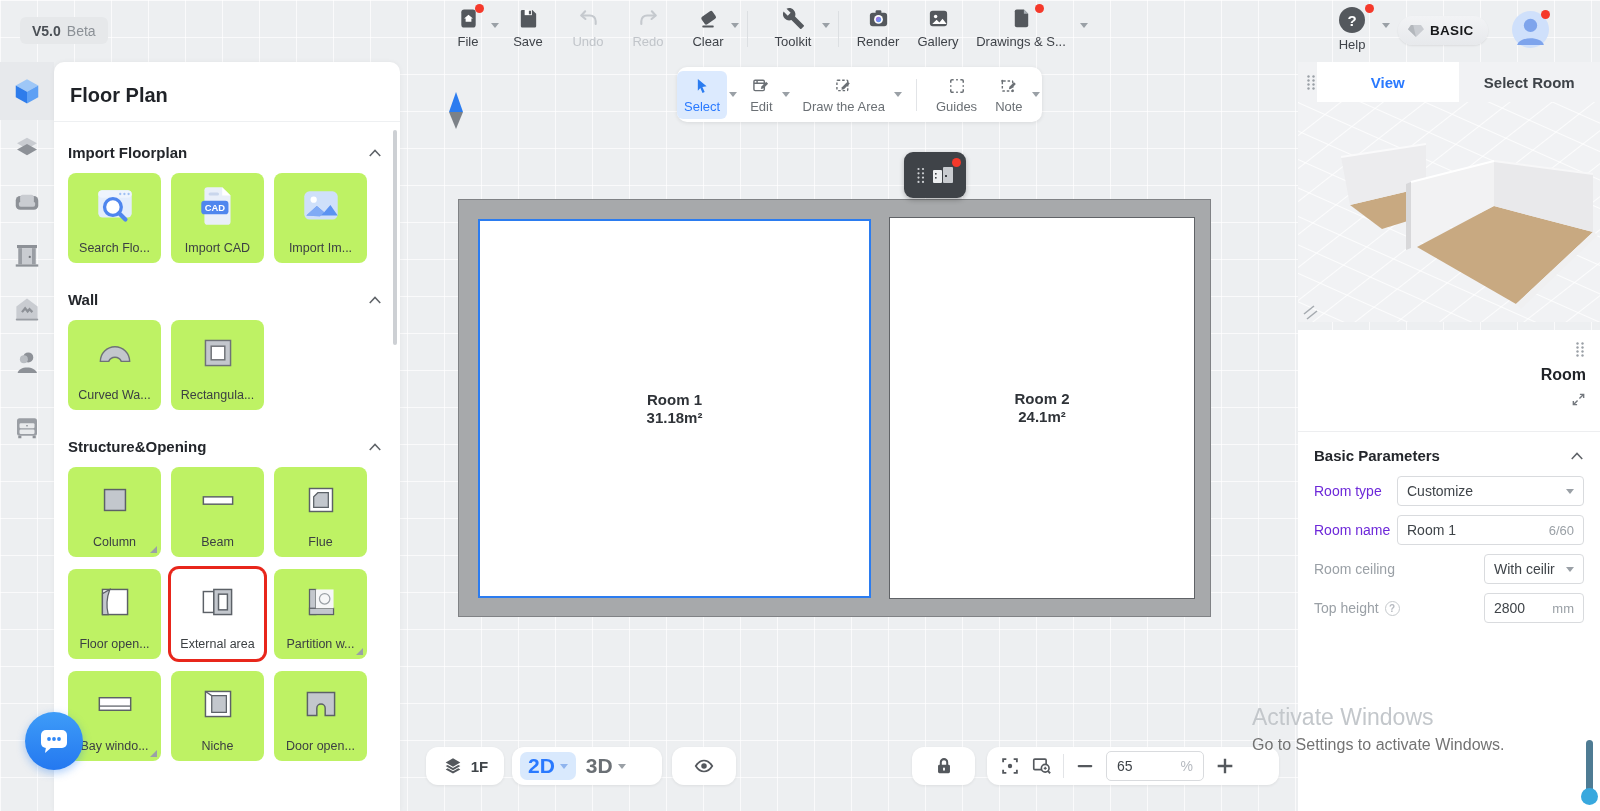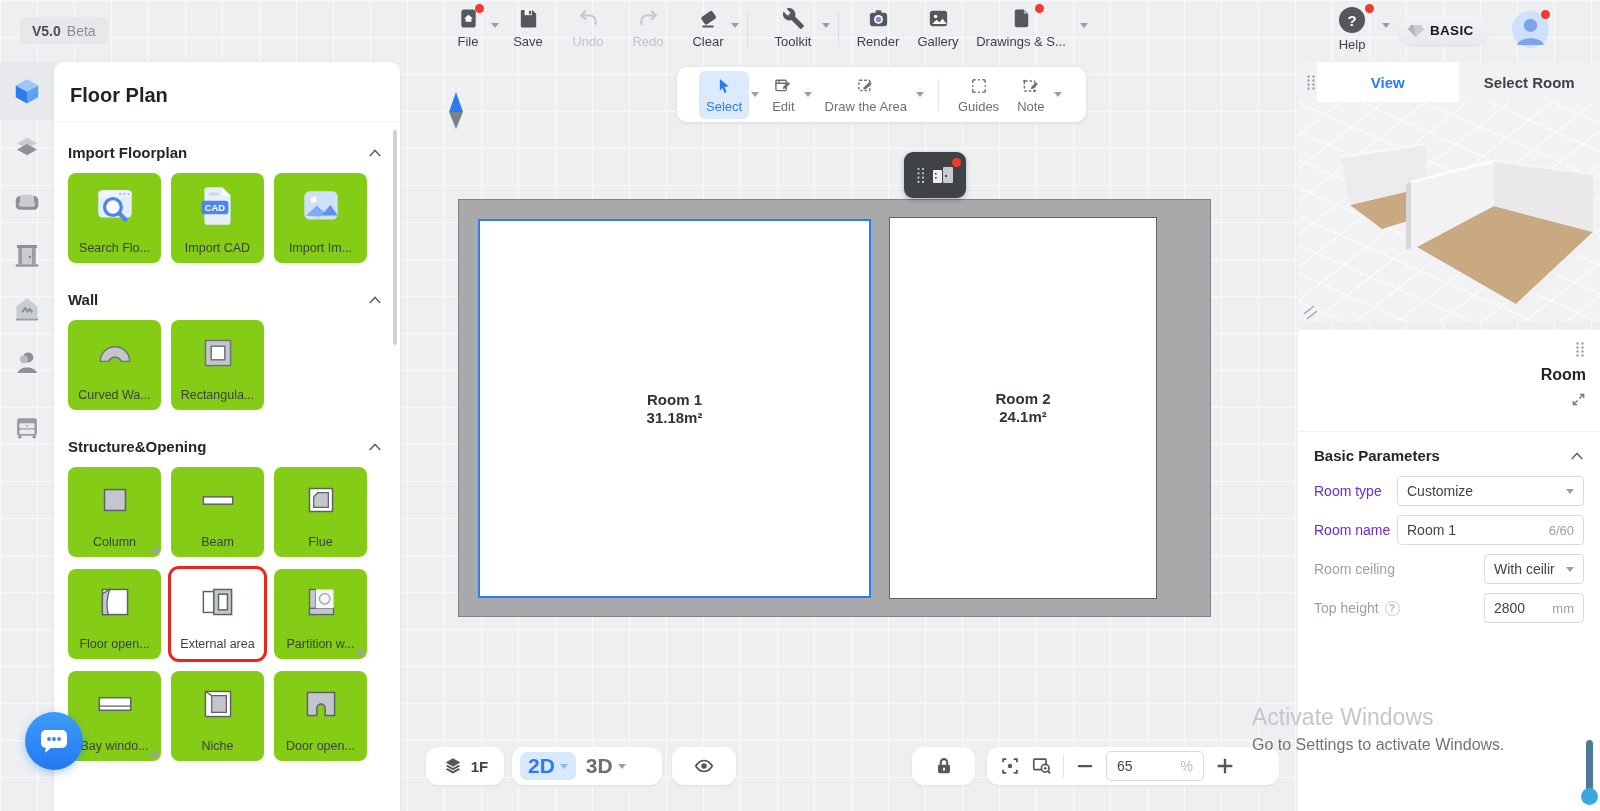--- a/index.html
+++ b/index.html
@@ -61,45 +61,45 @@
   .left-panel { left:54px; top:62px; width:346px; height:749px; background:#fff;
     border-radius:10px 10px 0 0; box-shadow:0 0 5px rgba(0,0,0,.05); overflow:hidden; }
   .lp-title { padding:22px 0 14px 16px; font-size:20px; font-weight:700; color:#1f2227;
     border-bottom:1px solid #eef0f2; }
   .lp-scroll { padding:0 18px 0 14px; }
   .sec-head { display:flex; align-items:center; justify-content:space-between; font-size:15px;
     font-weight:700; color:#23262b; }
   .sec-head.m1 { margin-top:22px; } .sec-head.m2 { margin-top:28px; }
   .sec-head svg { width:14px; height:10px; }
   .tile-grid { display:grid; grid-template-columns:93px 93px 93px; gap:12px 10px; margin-top:12px; }
-  .tile { height:90px; background:#84cc16; border-radius:8px; position:relative;
+  .tile { height:90px; background:#bef264; border-radius:8px; position:relative;
     display:flex; align-items:flex-end; justify-content:center; padding-bottom:8px; cursor:pointer; }
   .tile svg.ticon { position:absolute; top:10px; left:50%; transform:translateX(-50%); width:46px; height:46px; }
   .tlabel { font-size:12.5px; color:#3c4043; white-space:nowrap; }
   .tile.hl { background:#fff; box-shadow:0 0 0 3px #e8261b; }
   .flag { position:absolute; right:4px; bottom:4px; width:0; height:0;
     border-left:7px solid transparent; border-bottom:7px solid #9aa0a6; }
   .lp-scrollbar { position:absolute; right:3px; top:68px; width:4px; height:215px; background:#cdd0d4; border-radius:2px; }
 
   
   .cv-toolbar { left:677px; top:67px; height:55px; background:#fff; border-radius:10px;
-    box-shadow:0 1px 4px rgba(0,0,0,.09); display:flex; align-items:center; padding:0 22px; gap:4px; }
+    box-shadow:0 1px 4px rgba(0,0,0,.09); display:flex; align-items:center; padding:0 0; gap:4px; }
   .cv-item { display:flex; flex-direction:column; align-items:center; gap:3px; font-size:13px;
     color:#6b7075; padding:5px 7px; border-radius:6px; position:relative; cursor:pointer; }
   .cv-item svg { width:20px; height:20px; }
   .cv-item.active { background:#dceafe; color:#2979ff; }
   .cv-caret { align-self:center; margin:0 2px 0 -2px; }
   .cv-sep { width:1px; height:32px; background:#e2e4e7; margin:0 8px; }
 
   
   .plan-wall { left:458px; top:199px; width:753px; height:418px; background:#a7a9ab; border:1px solid #808285; }
   .room { position:absolute; background:#fff; display:flex; flex-direction:column;
     align-items:center; justify-content:center; font-weight:700; font-size:15px; color:#2f3338; line-height:1.2; }
   .room1 { left:478px; top:219px; width:393px; height:379px; border:2px solid #2b7cf0; }
-  .room2 { left:889px; top:217px; width:268px; height:382px; border:1px solid #606367; }
+  .room2 { left:889px; top:217px; width:306px; height:382px; border:1px solid #606367; }
 
   .mini-btn { left:904px; top:152px; width:62px; height:46px; background:#3f4348; border-radius:9px;
     box-shadow:0 2px 5px rgba(0,0,0,.25); display:flex; align-items:center; justify-content:center; gap:6px; }
   .mini-btn .ndot { position:absolute; top:6px; right:5px; }
 
   .compass-n { left:449px; top:92px; width:0; height:0;
     border-left:7px solid transparent; border-right:7px solid transparent; border-bottom:20px solid #2b7cf0; }
   .compass-s { left:449px; top:112px; width:0; height:0;
     border-left:7px solid transparent; border-right:7px solid transparent; border-top:17px solid #7c8187; }
 

